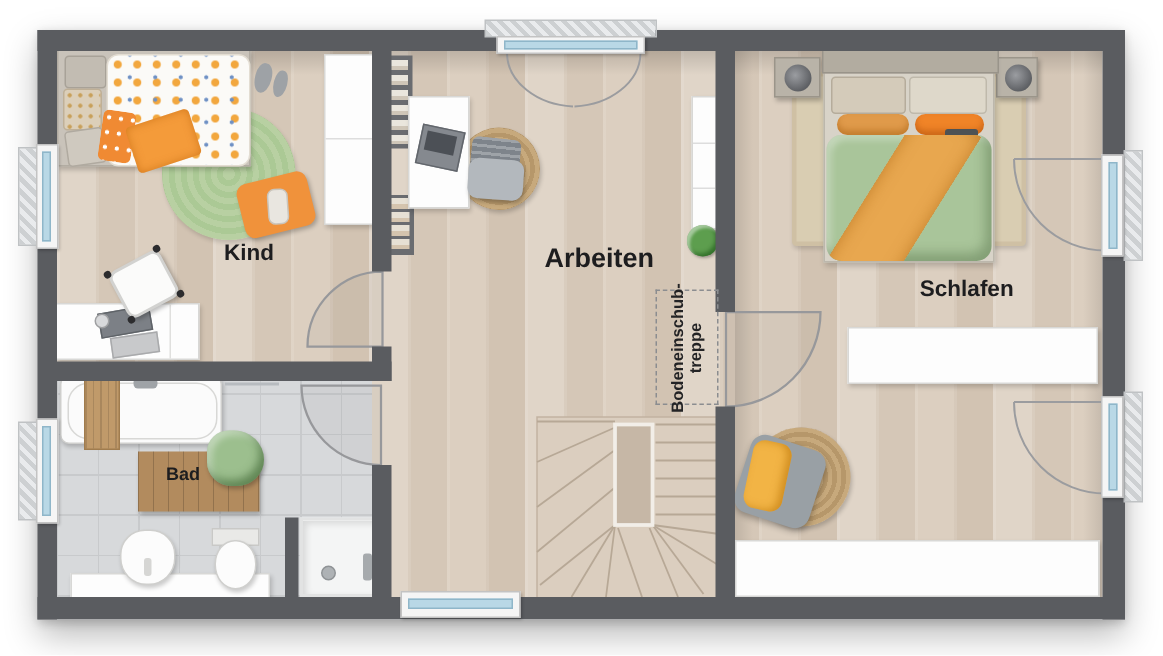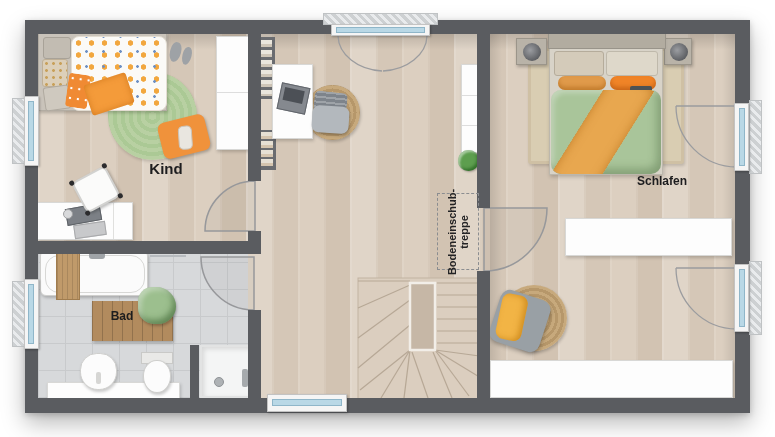--- a/index.html
+++ b/index.html
@@ -251,21 +251,22 @@
   <div class="glass" style="left:739px;top:108px;width:6px;height:58px;"></div>
 
   <div class="shutter" style="left:749px;top:261px;width:13px;height:74px;"></div>
   <div class="frame" style="left:734px;top:264px;width:15px;height:68px;"></div>
   <div class="glass" style="left:739px;top:269px;width:6px;height:58px;"></div>
 
   <div class="frame" style="left:267px;top:394px;width:80px;height:18px;"></div>
   <div class="glass" style="left:272px;top:399px;width:70px;height:7px;"></div>
 
   <div class="label" style="left:134px;top:160px;width:64px;font-size:15px;">Kind</div>
-  <div class="label" style="left:602px;top:174px;width:85px;font-size:12px;text-align:right;">Schlafen</div>
+  <div class="label" style="left:337px;top:162px;width:125px;font-size:18px;">Arbeiten</div>
+  <div class="label" style="left:602px;top:184px;width:85px;font-size:15px;">Schlafen</div>
   <div class="label" style="left:97px;top:309px;width:50px;font-size:12px;">Bad</div>
 
   <div class="attic-box" style="left:437px;top:193px;width:40px;height:75px;">
     <div class="attic-rot">
       <div>Bodeneinschub-</div>
       <div>treppe</div>
     </div>
   </div>
 
 </div>

